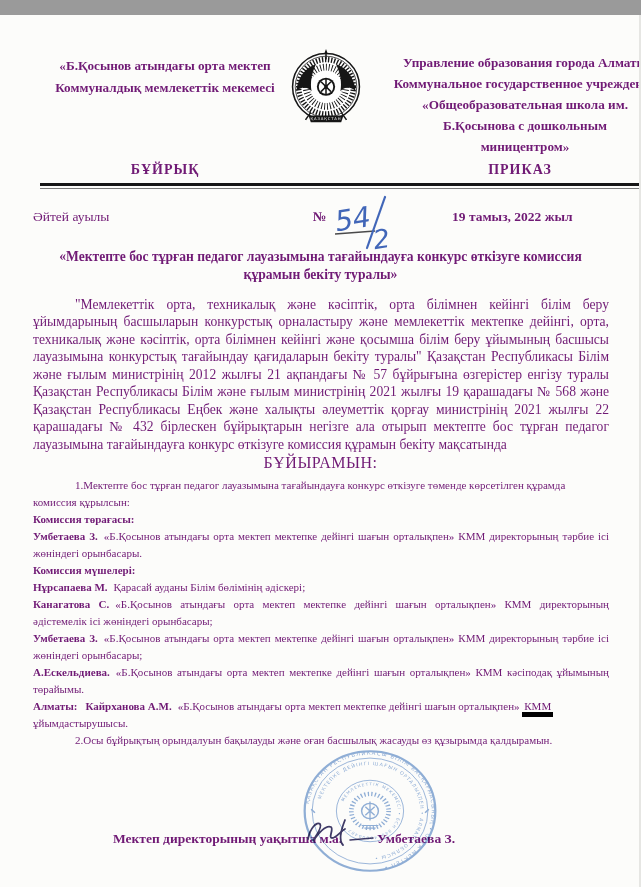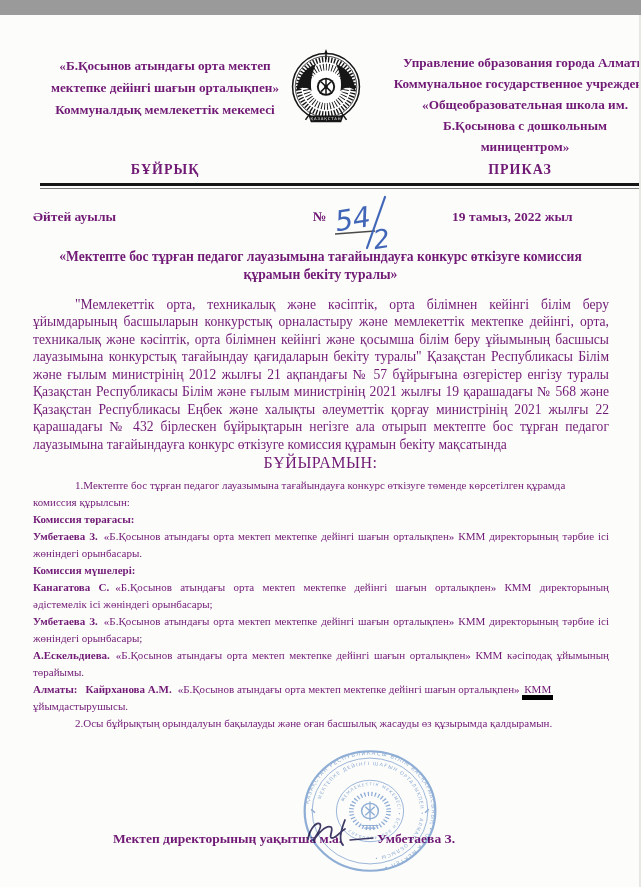--- a/index.html
+++ b/index.html
@@ -17,21 +17,21 @@
              font-size:13.2px;line-height:21px;}
   .org-right div{white-space:nowrap;}
   .emblem{left:288px;top:28px;width:76px;height:92px;}
   .doctype-kk{left:28px;top:147px;width:274px;text-align:center;font-weight:bold;
               font-size:14px;letter-spacing:1px;}
   .doctype-ru{left:430px;top:147px;width:180px;text-align:center;font-weight:bold;
               font-size:14px;letter-spacing:1px;}
   .rule{left:40px;top:168px;width:601px;height:2px;
         border-top:3px solid #161616;border-bottom:1.5px solid #7a7a7a;}
   
-  .place{left:33px;top:194px;font-weight:bold;font-size:13.5px;}
+  .place{left:33px;top:194px;font-weight:normal;font-size:13.5px;}
   .num-label{left:313px;top:194px;font-size:13.5px;font-weight:bold;}
   .num-svg{left:327px;top:179px;width:74px;height:56px;}
   .date{left:452px;top:194px;font-weight:bold;font-size:13.5px;}
   
   .title{left:40px;top:233px;width:561px;text-align:center;font-weight:bold;
          font-size:13.6px;line-height:17.5px;}
   .preamble{left:33px;top:281px;width:576px;text-align:justify;font-size:13.6px;
             line-height:17.45px;text-indent:42px;}
   .resolve{left:0;top:439px;width:641px;text-align:center;font-size:16px;letter-spacing:.5px;}
   .resolution{left:33px;top:462px;width:576px;font-size:11px;line-height:17px;}
@@ -50,21 +50,20 @@
   .sr{position:absolute;width:1px;height:1px;overflow:hidden;clip:rect(0 0 0 0);}
   .stamp-text{font-family:"DejaVu Sans",sans-serif;letter-spacing:1.1px;}
 </style>
 </head>
 <body>
 
 <div class="page">
 
   <div class="abs org-left">
     <div>«Б.Қосынов атындағы орта мектеп</div>
-    <div>мектепке дейінгі шағын орталықпен»</div>
     <div>Коммуналдық мемлекеттік мекемесі</div>
   </div>
 
   <svg class="abs emblem" viewBox="0 0 100 122" preserveAspectRatio="none">
     <g stroke="#161616" fill="none">
       <circle cx="50" cy="58" r="44" stroke-width="2" fill="#ffffff"></circle>
       <circle cx="50" cy="58" r="40.5" stroke-width="1"></circle>
       <circle cx="50" cy="58" r="36" stroke-width="7" stroke-dasharray="1.8 2.2"></circle>
       <circle cx="50" cy="58" r="26" stroke-width="9" stroke-dasharray="1.2 2.6"></circle>
       <path d="M11,64 C13,45 23,33 37,28 C31,40 29,53 31,64 C25,57 17,58 11,64 Z" fill="#161616" stroke="none"></path>
@@ -110,20 +109,21 @@
 
   <div class="abs title">«Мектепте бос тұрған педагог лауазымына тағайындауға конкурс өткізуге комиссия құрамын бекіту туралы»</div>
   <div class="abs preamble">"Мемлекеттік орта, техникалық және кәсіптік, орта білімнен кейінгі білім беру ұйымдарының басшыларын конкурстық орналастыру және мемлекеттік мектепке дейінгі, орта, техникалық және кәсіптік, орта білімнен кейінгі және қосымша білім беру ұйымының басшысы лауазымына конкурстық тағайындау қағидаларын бекіту туралы" Қазақстан Республикасы Білім және ғылым министрінің 2012 жылғы 21 ақпандағы № 57 бұйрығына өзгерістер енгізу туралы Қазақстан Республикасы Білім және ғылым министрінің 2021 жылғы 19 қарашадағы № 568 және Қазақстан Республикасы Еңбек және халықты әлеуметтік қорғау министрінің 2021 жылғы 22 қарашадағы № 432 бірлескен бұйрықтарын негізге ала отырып мектепте бос тұрған педагог лауазымына тағайындауға конкурс өткізуге комиссия құрамын бекіту мақсатында</div>
   <div class="abs resolve">БҰЙЫРАМЫН:</div>
 
   <div class="abs resolution">
     <p class="indent">1.Мектепте бос тұрған педагог лауазымына тағайындауға конкурс өткізуге төменде көрсетілген құрамда комиссия құрылсын:</p>
     <p class="lbl">Комиссия төрағасы:</p>
     <p class="just"><span class="name">Умбетаева З.</span><span>«Б.Қосынов атындағы орта мектеп мектепке дейінгі шағын орталықпен» КММ директорының тәрбие ісі жөніндегі орынбасары.</span></p>
     <p class="lbl">Комиссия мүшелері:</p>
+    <p><span class="name">Нұрсапаева М.</span><span>Қарасай ауданы Білім бөлімінің әдіскері;</span></p>
     <p class="just"><span class="name">Канагатова С.</span><span>«Б.Қосынов атындағы орта мектеп мектепке дейінгі шағын орталықпен» КММ директорының әдістемелік ісі жөніндегі орынбасары;</span></p>
     <p class="just"><span class="name">Умбетаева З.</span><span>«Б.Қосынов атындағы орта мектеп мектепке дейінгі шағын орталықпен» КММ директорының тәрбие ісі жөніндегі орынбасары;</span></p>
     <p class="just"><span class="name">А.Ескельдиева.</span><span>«Б.Қосынов атындағы орта мектеп мектепке дейінгі шағын орталықпен» КММ кәсіподақ ұйымының төрайымы.</span></p>
     <p><span class="lbl" style="margin-right:8px">Алматы:</span><span class="name">Кайрханова А.М.</span><span>«Б.Қосынов атындағы орта мектеп мектепке дейінгі шағын орталықпен»</span> <span class="u">КММ</span> <span>ұйымдастырушысы.</span></p>
     <p class="indent">2.Осы бұйрықтың орындалуын бақылауды және оған басшылық жасауды өз құзырымда қалдырамын.</p>
   </div>
 
   <div class="abs sig-role">Мектеп директорының уақытша м.а.</div>
   <svg class="abs sig-svg" viewBox="0 0 80 38">
     <g stroke="#3f3a66" stroke-width="1.8" fill="none" stroke-linecap="round">

